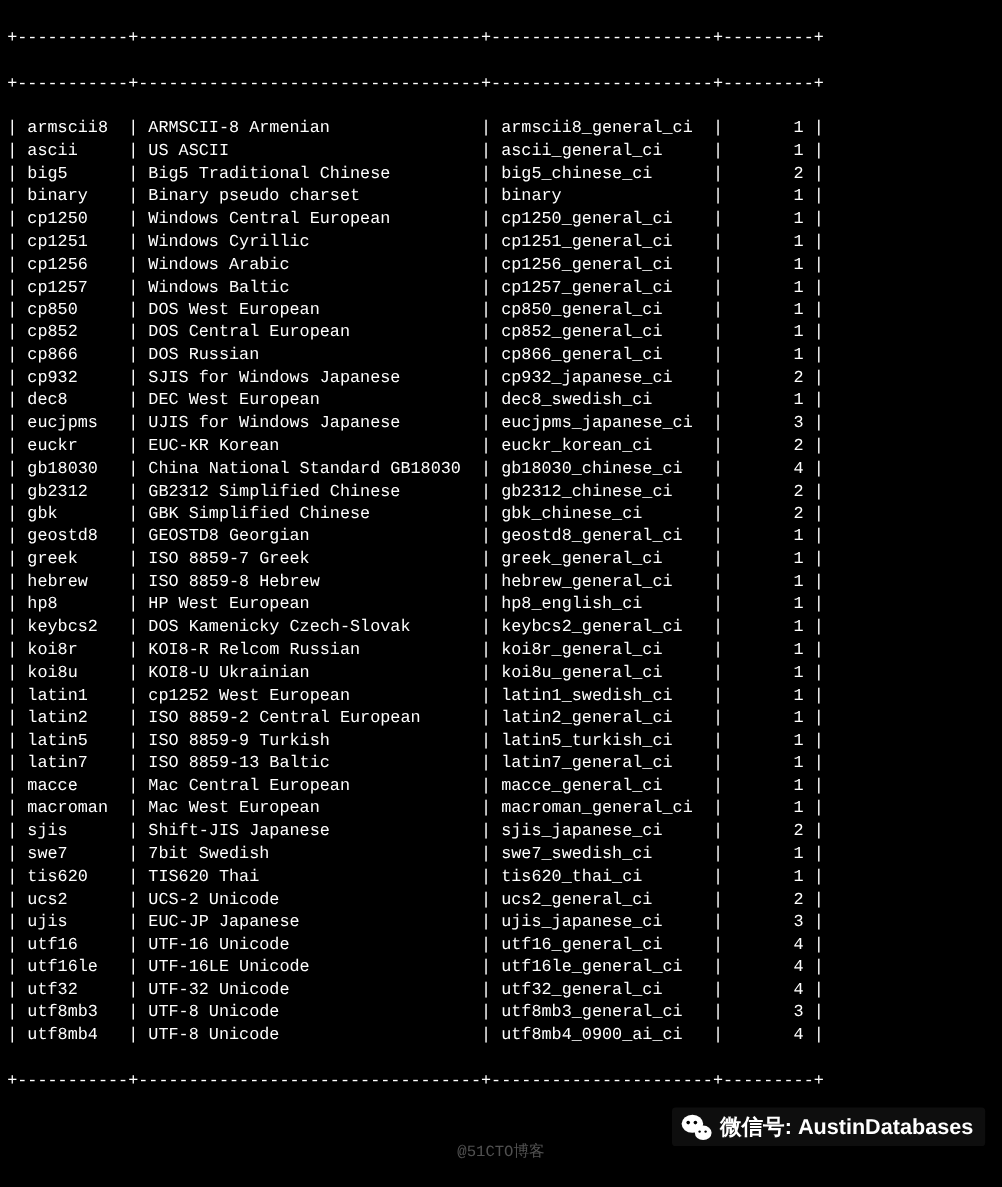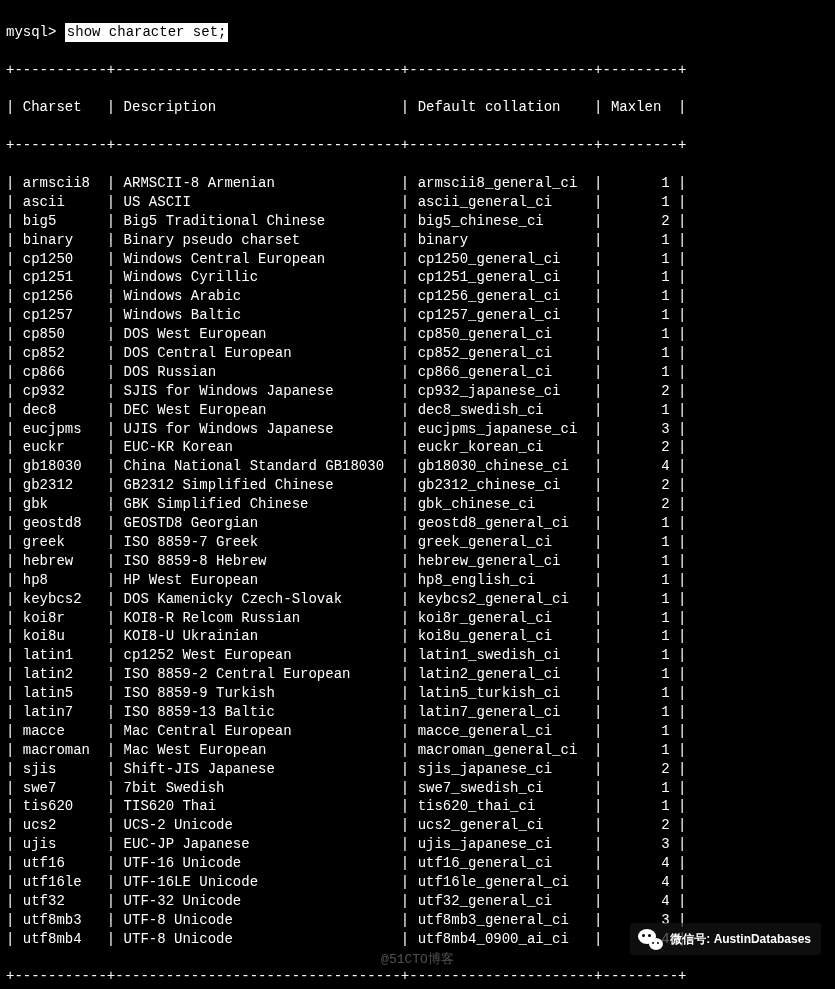--- a/index.html
+++ b/index.html
@@ -76,31 +76,29 @@
     border-radius:50%;
     bottom:1px;right:1px;
   }
   .bubble2::before, .bubble2::after {
     content:"";position:absolute;width:2px;height:2px;background:#000;border-radius:50%;top:4px;
   }
   .bubble2::before{left:3px;}
   .bubble2::after{left:8px;}
   .wechat-text {
     color: #fff;
-    font-size: 12px;
+    font-size: 18px;
     font-weight: bold;
   }
 </style>
 </head>
 <body>
 
 <div class="terminal">
-<div class="prompt-line"><span class="prompt">mysql&gt;</span><span> </span><span class="cmd">show character set;</span></div>
 <div id="border-top">+-----------+----------------------------------+----------------------+---------+</div>
-<div id="header-row">| Charset   | Description                      | Default collation    | Maxlen  |</div>
 <div id="border-mid">+-----------+----------------------------------+----------------------+---------+</div>
 <div id="table-body"><div>| armscii8  | ARMSCII-8 Armenian               | armscii8_general_ci  |       1 |</div><div>| ascii     | US ASCII                         | ascii_general_ci     |       1 |</div><div>| big5      | Big5 Traditional Chinese         | big5_chinese_ci      |       2 |</div><div>| binary    | Binary pseudo charset            | binary               |       1 |</div><div>| cp1250    | Windows Central European         | cp1250_general_ci    |       1 |</div><div>| cp1251    | Windows Cyrillic                 | cp1251_general_ci    |       1 |</div><div>| cp1256    | Windows Arabic                   | cp1256_general_ci    |       1 |</div><div>| cp1257    | Windows Baltic                   | cp1257_general_ci    |       1 |</div><div>| cp850     | DOS West European                | cp850_general_ci     |       1 |</div><div>| cp852     | DOS Central European             | cp852_general_ci     |       1 |</div><div>| cp866     | DOS Russian                      | cp866_general_ci     |       1 |</div><div>| cp932     | SJIS for Windows Japanese        | cp932_japanese_ci    |       2 |</div><div>| dec8      | DEC West European                | dec8_swedish_ci      |       1 |</div><div>| eucjpms   | UJIS for Windows Japanese        | eucjpms_japanese_ci  |       3 |</div><div>| euckr     | EUC-KR Korean                    | euckr_korean_ci      |       2 |</div><div>| gb18030   | China National Standard GB18030  | gb18030_chinese_ci   |       4 |</div><div>| gb2312    | GB2312 Simplified Chinese        | gb2312_chinese_ci    |       2 |</div><div>| gbk       | GBK Simplified Chinese           | gbk_chinese_ci       |       2 |</div><div>| geostd8   | GEOSTD8 Georgian                 | geostd8_general_ci   |       1 |</div><div>| greek     | ISO 8859-7 Greek                 | greek_general_ci     |       1 |</div><div>| hebrew    | ISO 8859-8 Hebrew                | hebrew_general_ci    |       1 |</div><div>| hp8       | HP West European                 | hp8_english_ci       |       1 |</div><div>| keybcs2   | DOS Kamenicky Czech-Slovak       | keybcs2_general_ci   |       1 |</div><div>| koi8r     | KOI8-R Relcom Russian            | koi8r_general_ci     |       1 |</div><div>| koi8u     | KOI8-U Ukrainian                 | koi8u_general_ci     |       1 |</div><div>| latin1    | cp1252 West European             | latin1_swedish_ci    |       1 |</div><div>| latin2    | ISO 8859-2 Central European      | latin2_general_ci    |       1 |</div><div>| latin5    | ISO 8859-9 Turkish               | latin5_turkish_ci    |       1 |</div><div>| latin7    | ISO 8859-13 Baltic               | latin7_general_ci    |       1 |</div><div>| macce     | Mac Central European             | macce_general_ci     |       1 |</div><div>| macroman  | Mac West European                | macroman_general_ci  |       1 |</div><div>| sjis      | Shift-JIS Japanese               | sjis_japanese_ci     |       2 |</div><div>| swe7      | 7bit Swedish                     | swe7_swedish_ci      |       1 |</div><div>| tis620    | TIS620 Thai                      | tis620_thai_ci       |       1 |</div><div>| ucs2      | UCS-2 Unicode                    | ucs2_general_ci      |       2 |</div><div>| ujis      | EUC-JP Japanese                  | ujis_japanese_ci     |       3 |</div><div>| utf16     | UTF-16 Unicode                   | utf16_general_ci     |       4 |</div><div>| utf16le   | UTF-16LE Unicode                 | utf16le_general_ci   |       4 |</div><div>| utf32     | UTF-32 Unicode                   | utf32_general_ci     |       4 |</div><div>| utf8mb3   | UTF-8 Unicode                    | utf8mb3_general_ci   |       3 |</div><div>| utf8mb4   | UTF-8 Unicode                    | utf8mb4_0900_ai_ci   |       4 |</div></div>
 <div id="border-bot">+-----------+----------------------------------+----------------------+---------+</div>
 
 
 
 </div>
 
 <div class="watermark">@51CTO博客</div>
 

